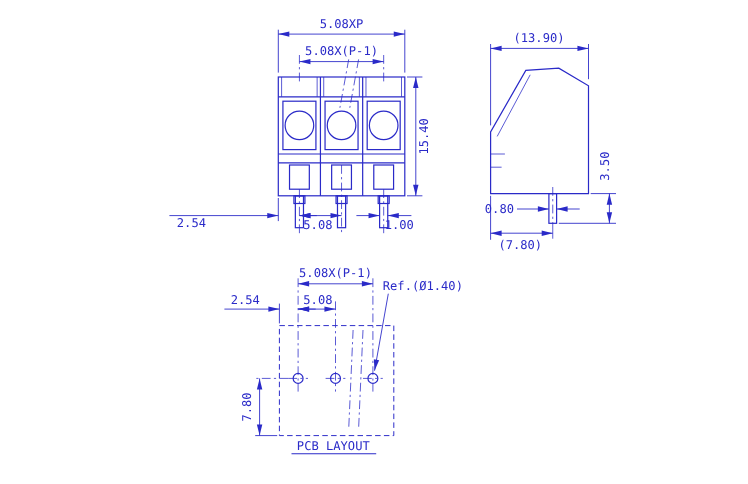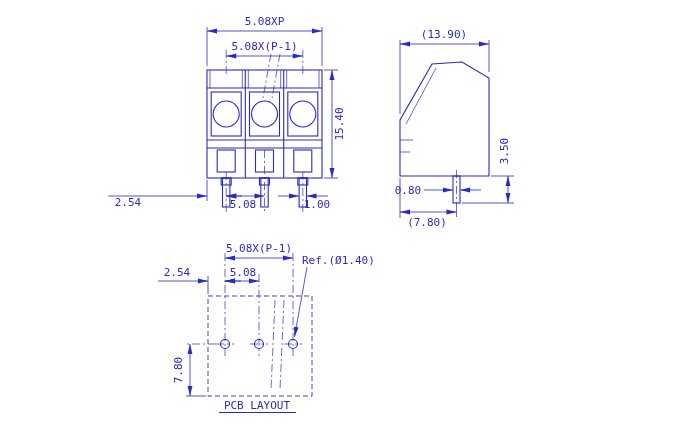--- a/index.html
+++ b/index.html
@@ -1,16 +1,16 @@
 <!DOCTYPE html>
 <html><head>
 <meta charset="utf-8">
 <style>
   html,body{margin:0;padding:0;background:#ffffff;}
-  .sheet{position:relative;width:628px;height:440px;background:#ffffff;overflow:hidden;}
+  .sheet{position:relative;width:628px;height:440px;background:#ffffff;overflow:hidden;margin-left:46px;}
   svg{display:block;}
   svg text{font-family:"DejaVu Sans Mono","Liberation Mono",monospace;font-size:11px;fill:#2a2ac8;}
   .main{stroke:#2a2ac8;stroke-width:1.1;fill:none;}
   .thin{stroke:#2a2ac8;stroke-width:0.7;fill:none;}
   .dim{stroke:#2a2ac8;stroke-width:0.8;fill:none;}
   .cl{stroke:#2a2ac8;stroke-width:0.7;fill:none;stroke-dasharray:8 3 2 3;}
   .dash{stroke:#2a2ac8;stroke-width:0.9;fill:none;stroke-dasharray:5 3;}
 </style>
 </head>
 <body>

